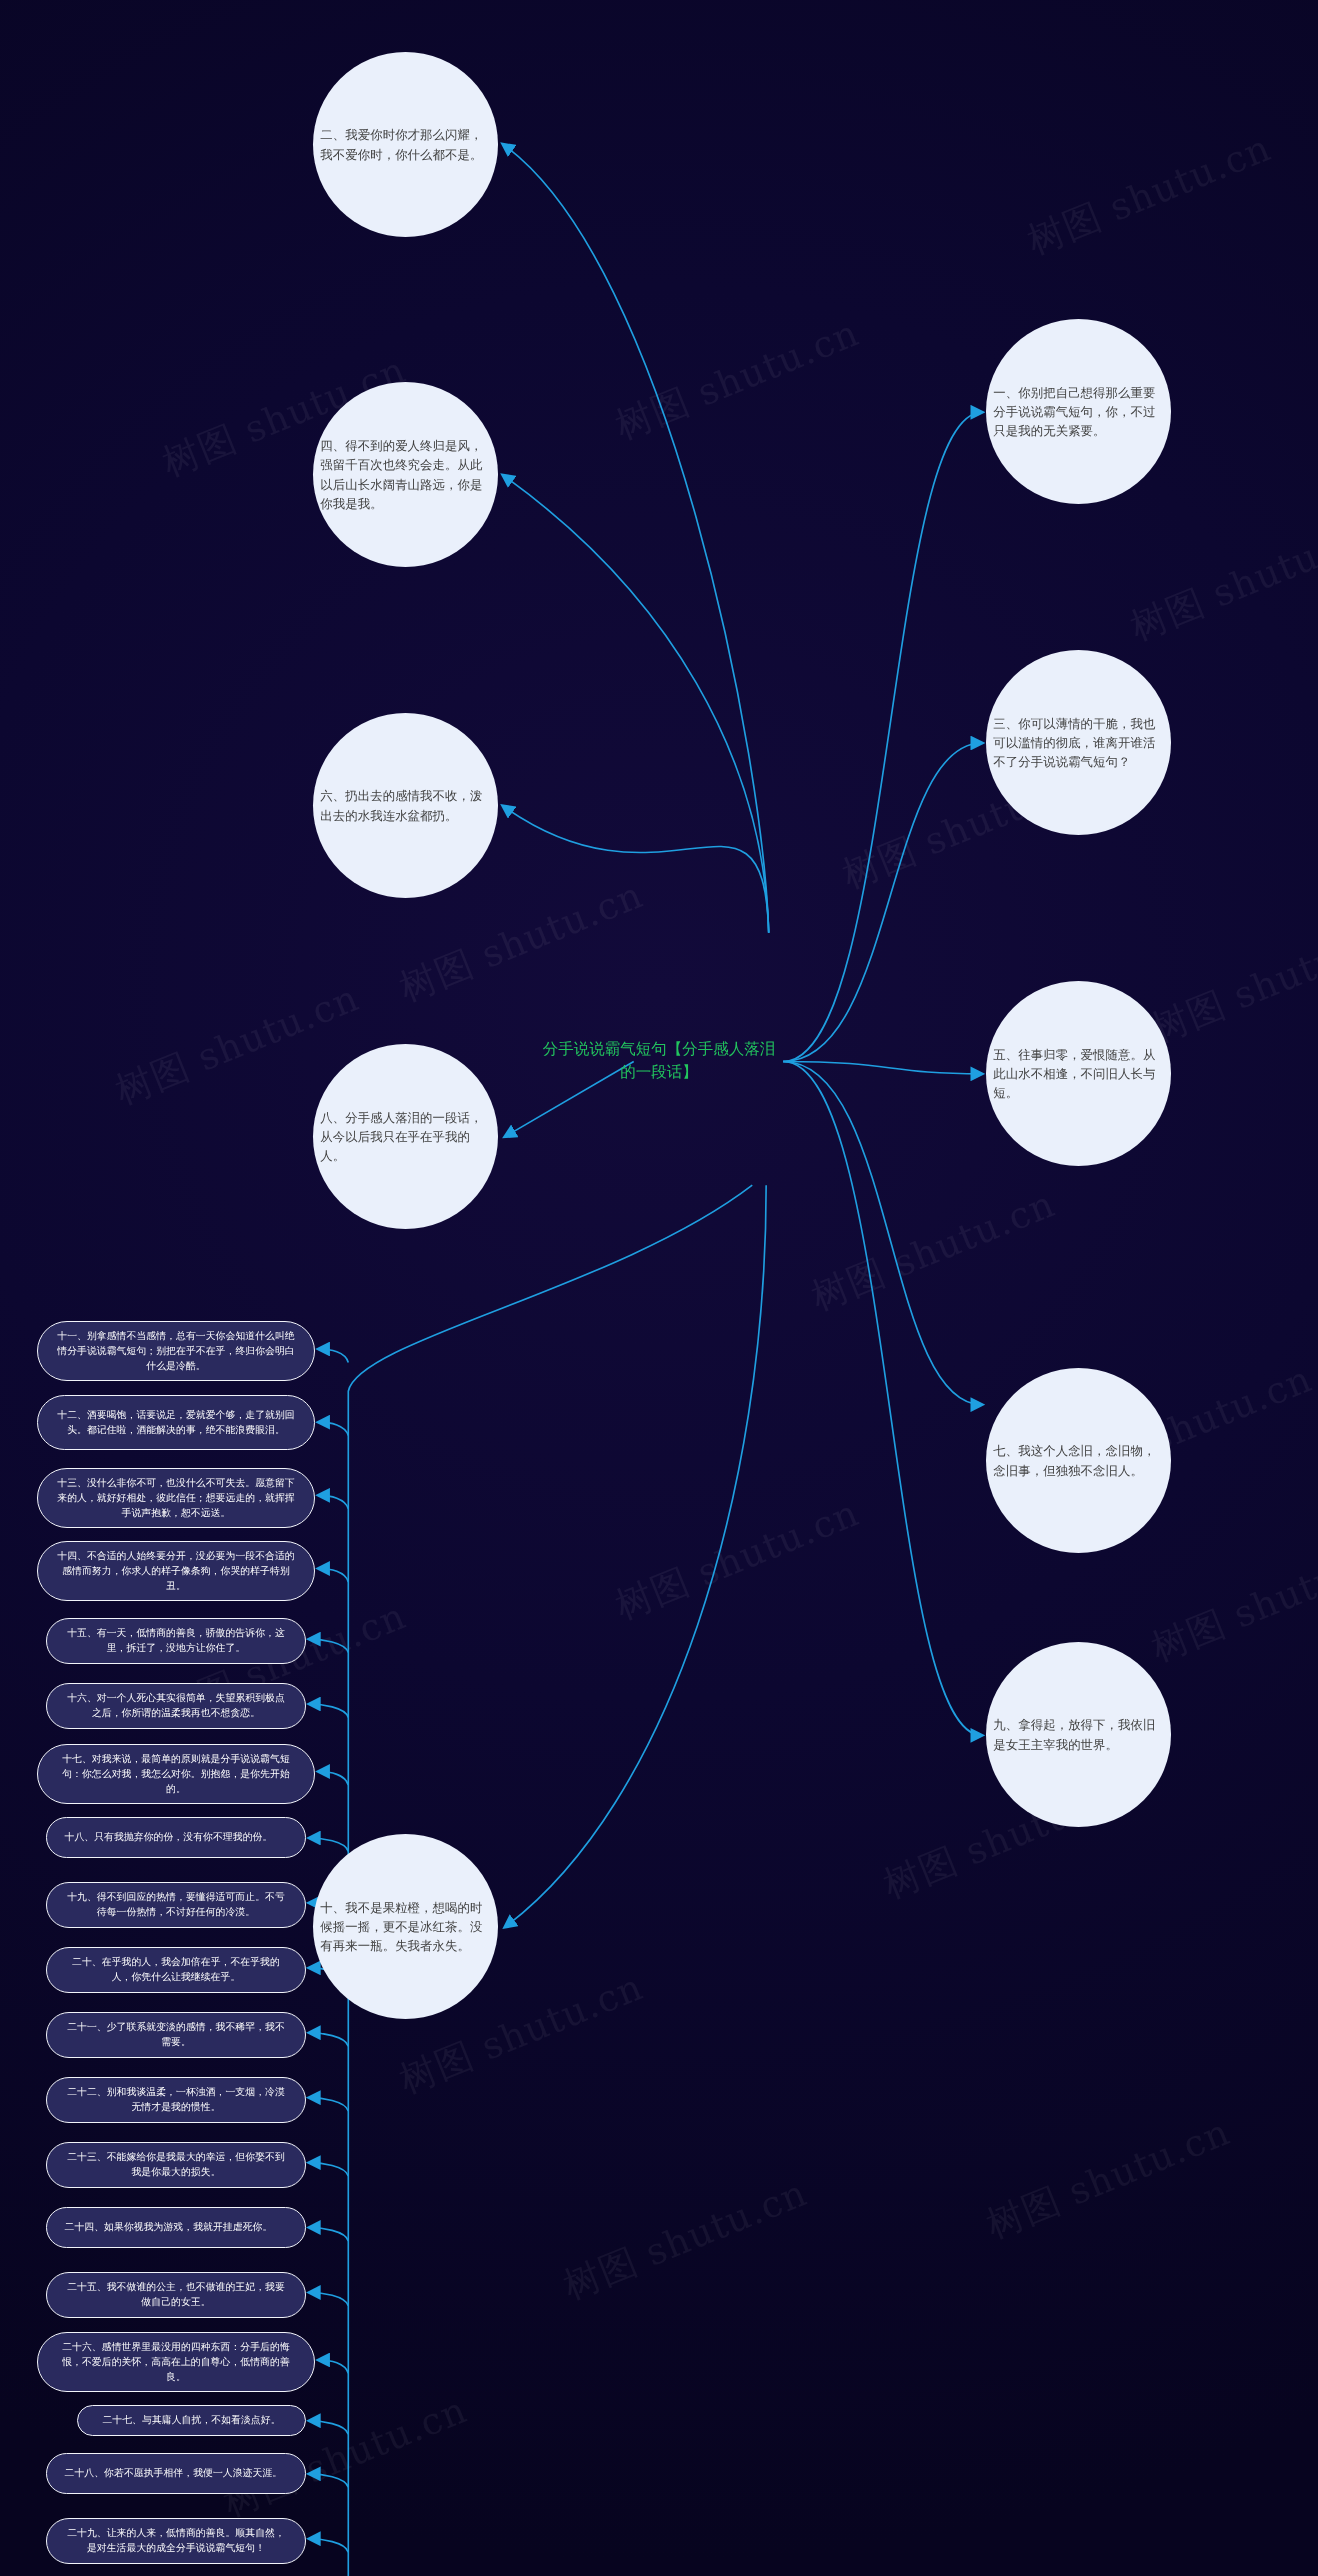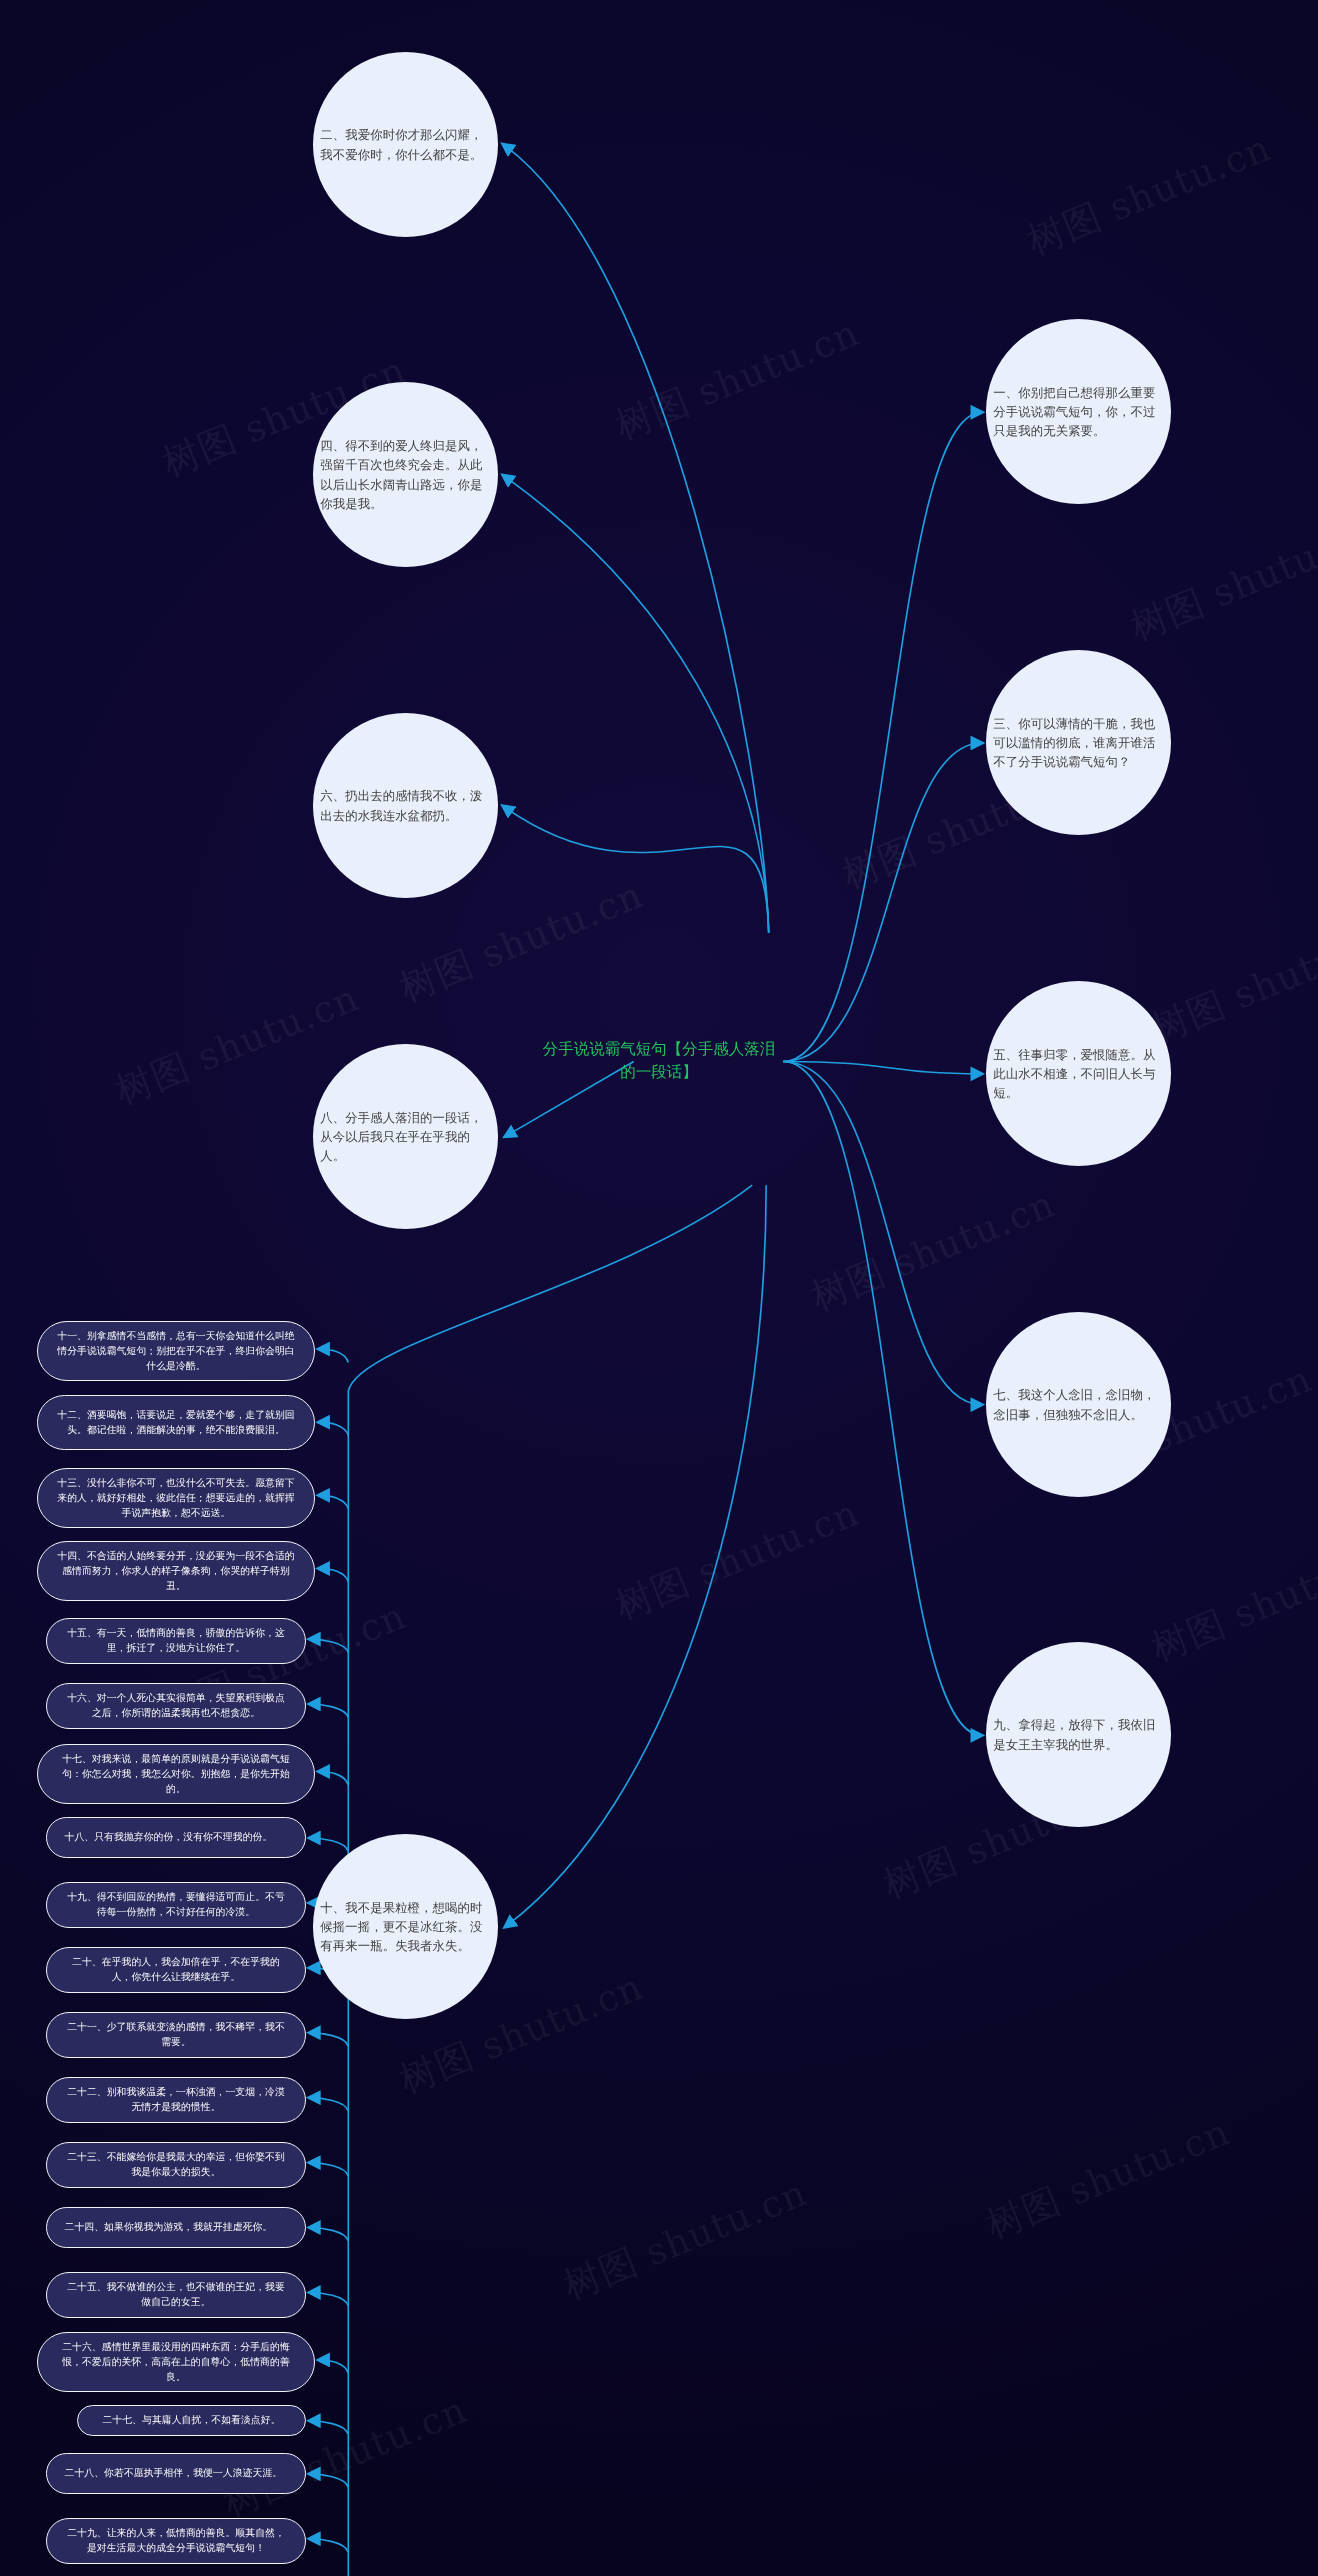--- a/index.html
+++ b/index.html
@@ -183,21 +183,21 @@
       </div>
       <div class="circle" id="c1" style="left: 986px; top: 319px; width: 185px; height: 185px;">
         <div class="ctxt">一、你别把自己想得那么重要分手说说霸气短句，你，不过只是我的无关紧要。</div>
       </div>
       <div class="circle" id="c3" style="left: 986px; top: 650px; width: 185px; height: 185px;">
         <div class="ctxt">三、你可以薄情的干脆，我也可以滥情的彻底，谁离开谁活不了分手说说霸气短句？</div>
       </div>
       <div class="circle" id="c5" style="left: 986px; top: 981px; width: 185px; height: 185px;">
         <div class="ctxt">五、往事归零，爱恨随意。从此山水不相逢，不问旧人长与短。</div>
       </div>
-      <div class="circle" id="c7" style="left: 986px; top: 1312px; width: 185px; height: 185px; align-items: center;">
+      <div class="circle" id="c7" style="left: 986px; top: 1368px; width: 185px; height: 185px; align-items: center;">
         <div class="ctxt">七、我这个人念旧，念旧物，念旧事，但独独不念旧人。</div>
       </div>
       <div class="circle" id="c9" style="left: 986px; top: 1642px; width: 185px; height: 185px;">
         <div class="ctxt">九、拿得起，放得下，我依旧是女王主宰我的世界。</div>
       </div>
       <div class="pill" id="p11" style="left: 37px; top: 1321px; width: 278px; min-height: 55px;">
         <div class="ptxt">十一、别拿感情不当感情，总有一天你会知道什么叫绝情分手说说霸气短句；别把在乎不在乎，终归你会明白什么是冷酷。</div>
       </div>
       <div class="pill" id="p12" style="left: 37px; top: 1395px; width: 278px; min-height: 55px;">
         <div class="ptxt">十二、酒要喝饱，话要说足，爱就爱个够，走了就别回头。都记住啦，酒能解决的事，绝不能浪费眼泪。</div>

